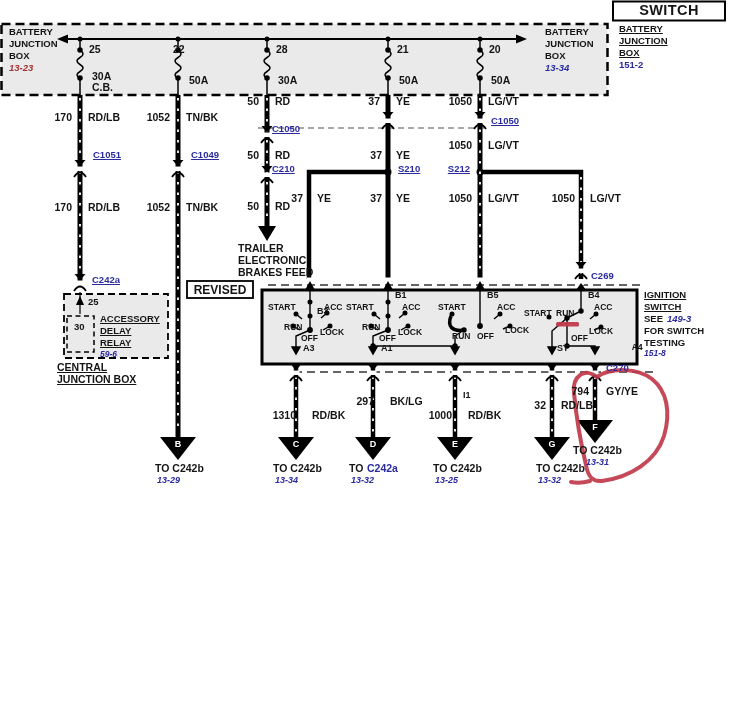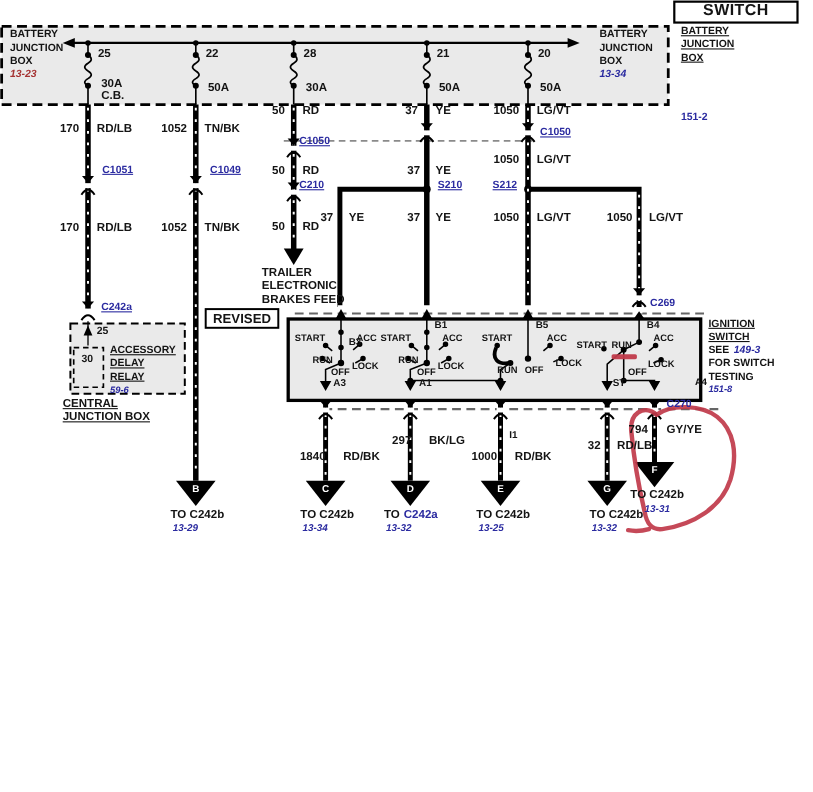--- a/index.html
+++ b/index.html
@@ -313,25 +313,25 @@
       <div class="lbl b95" style="left: 9px; top: 39px;">JUNCTION</div>
       <div class="lbl b95" style="left: 9px; top: 51px;">BOX</div>
       <div class="lbl b95 red it" style="left: 9px; top: 63px;">13-23</div>
       <div class="lbl b95" style="left: 545px; top: 27px;">BATTERY</div>
       <div class="lbl b95" style="left: 545px; top: 39px;">JUNCTION</div>
       <div class="lbl b95" style="left: 545px; top: 51px;">BOX</div>
       <div class="lbl b95 blue it" style="left: 545px; top: 63px;">13-34</div>
       <div class="lbl b95 ul" style="left: 619px; top: 24px;">BATTERY</div>
       <div class="lbl b95 ul" style="left: 619px; top: 36px;">JUNCTION</div>
       <div class="lbl b95 ul" style="left: 619px; top: 48px;">BOX</div>
-      <div class="lbl b95 blue" style="left: 619px; top: 60px; margin-top: 42px;">151-2</div>
+      <div class="lbl b95 blue" style="left: 619px; top: 60px;">151-2</div>
       <div class="lbl " style="left: 89px; top: 44px;">25</div>
       <div class="lbl " style="left: 92px; top: 71px;">30A</div>
       <div class="lbl " style="left: 92px; top: 82px;">C.B.</div>
-      <div class="lbl " style="left: 187px; top: 44px;">22</div>
+      <div class="lbl " style="left: 173px; top: 44px;">22</div>
       <div class="lbl " style="left: 189px; top: 75px;">50A</div>
       <div class="lbl " style="left: 276px; top: 44px;">28</div>
       <div class="lbl " style="left: 278px; top: 75px;">30A</div>
       <div class="lbl " style="left: 397px; top: 44px;">21</div>
       <div class="lbl " style="left: 399px; top: 75px;">50A</div>
       <div class="lbl " style="left: 489px; top: 44px;">20</div>
       <div class="lbl " style="left: 491px; top: 75px;">50A</div>
       <div class="lbl r" style="left: 72px; top: 112px;">170</div>
       <div class="lbl " style="left: 88px; top: 112px;">RD/LB</div>
       <div class="lbl r" style="left: 170px; top: 112px;">1052</div>
@@ -413,21 +413,21 @@
       <div class="lbl b85" style="left: 571px; top: 334px;">OFF</div>
       <div class="lbl b85" style="left: 589px; top: 327px;">LOCK</div>
       <div class="lbl b95 ul" style="left: 644px; top: 290px;">IGNITION</div>
       <div class="lbl b95 ul" style="left: 644px; top: 302px;">SWITCH</div>
       <div class="lbl b95" style="left: 644px; top: 314px;">SEE</div>
       <div class="lbl b95 blue it" style="left: 667px; top: 314px;">149-3</div>
       <div class="lbl b95" style="left: 644px; top: 326px;">FOR SWITCH</div>
       <div class="lbl b95" style="left: 644px; top: 338px;">TESTING</div>
       <div class="lbl b85 blue it" style="left: 644px; top: 349px;">151-8</div>
       <div class="lbl blue b95" style="left: 606px; top: 363px;">C270</div>
-      <div class="lbl r" style="left: 296px; top: 410px;">1840</div>
+      <div class="lbl r" style="left: 296px; top: 410px;">1310</div>
       <div class="lbl " style="left: 312px; top: 410px;">RD/BK</div>
       <div class="lbl r" style="left: 374px; top: 396px;">297</div>
       <div class="lbl " style="left: 390px; top: 396px;">BK/LG</div>
       <div class="lbl r" style="left: 452px; top: 410px;">1000</div>
       <div class="lbl " style="left: 468px; top: 410px;">RD/BK</div>
       <div class="lbl r" style="left: 546px; top: 400px;">32</div>
       <div class="lbl " style="left: 561px; top: 400px;">RD/LB</div>
       <div class="lbl r" style="left: 589px; top: 386px;">794</div>
       <div class="lbl " style="left: 606px; top: 386px;">GY/YE</div>
       <div class="lbl c white b9" style="left: 178px; top: 440px;">B</div>

